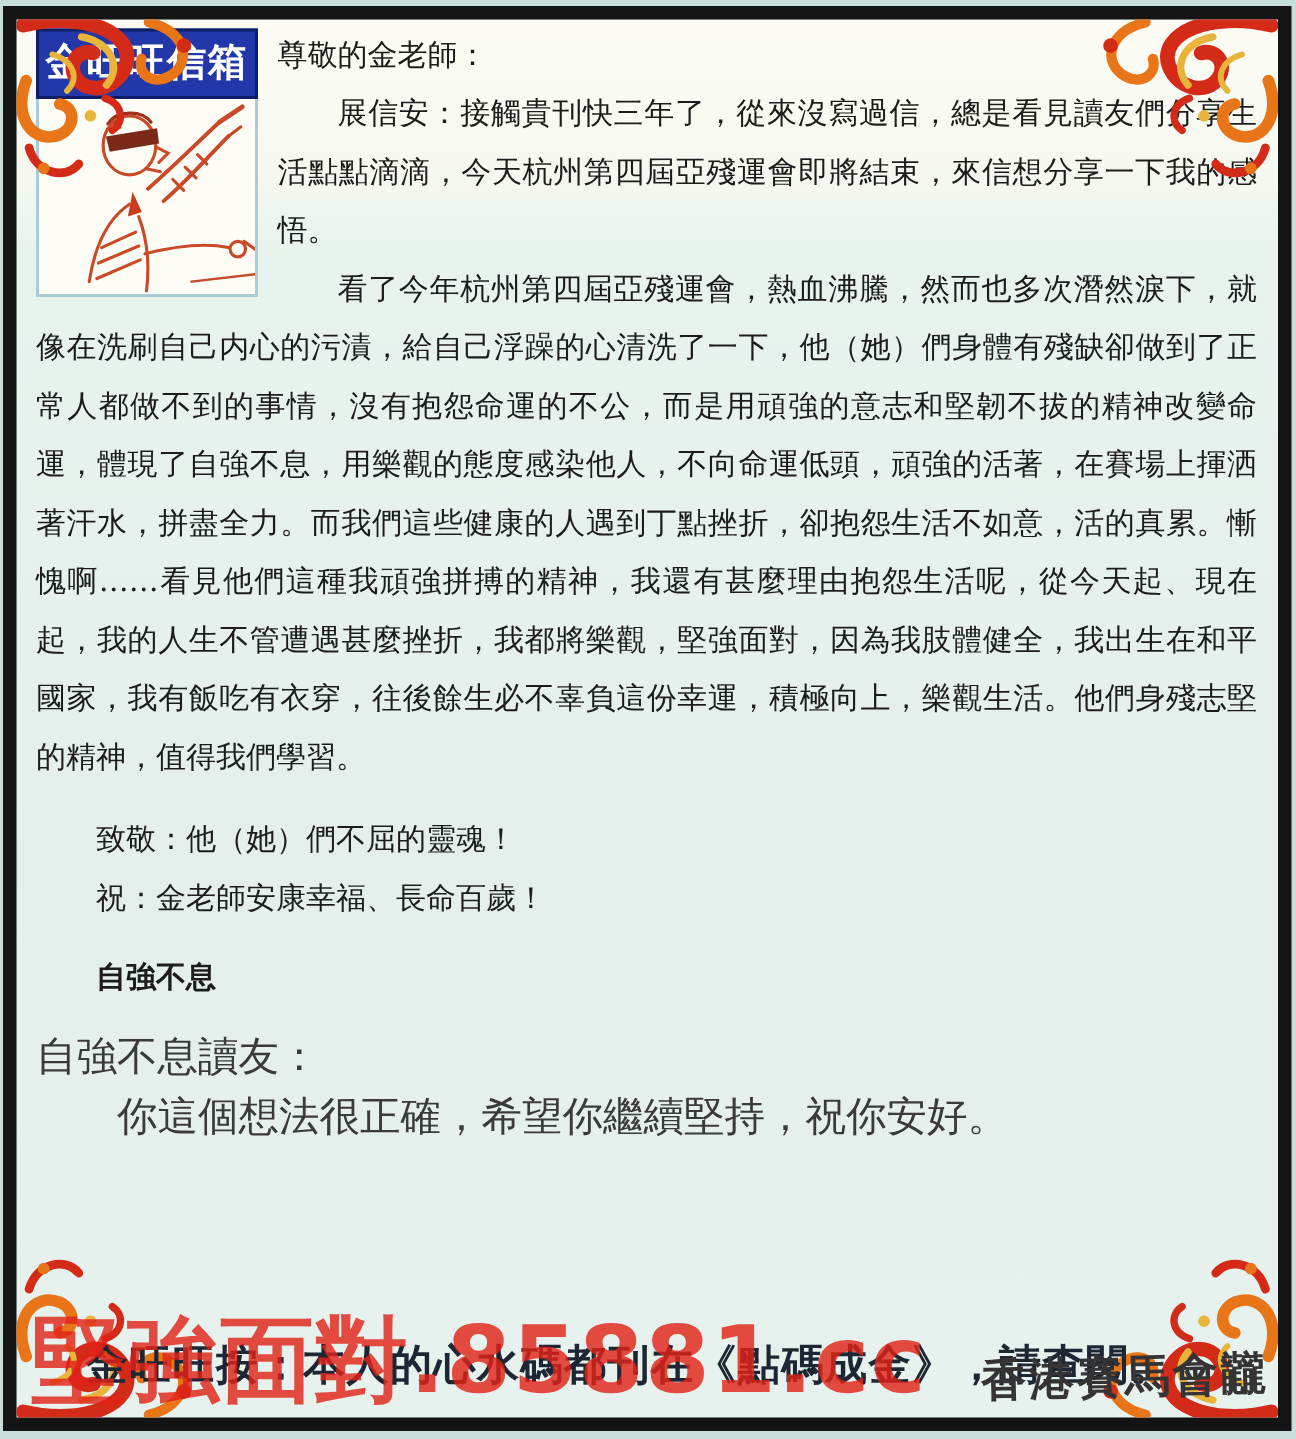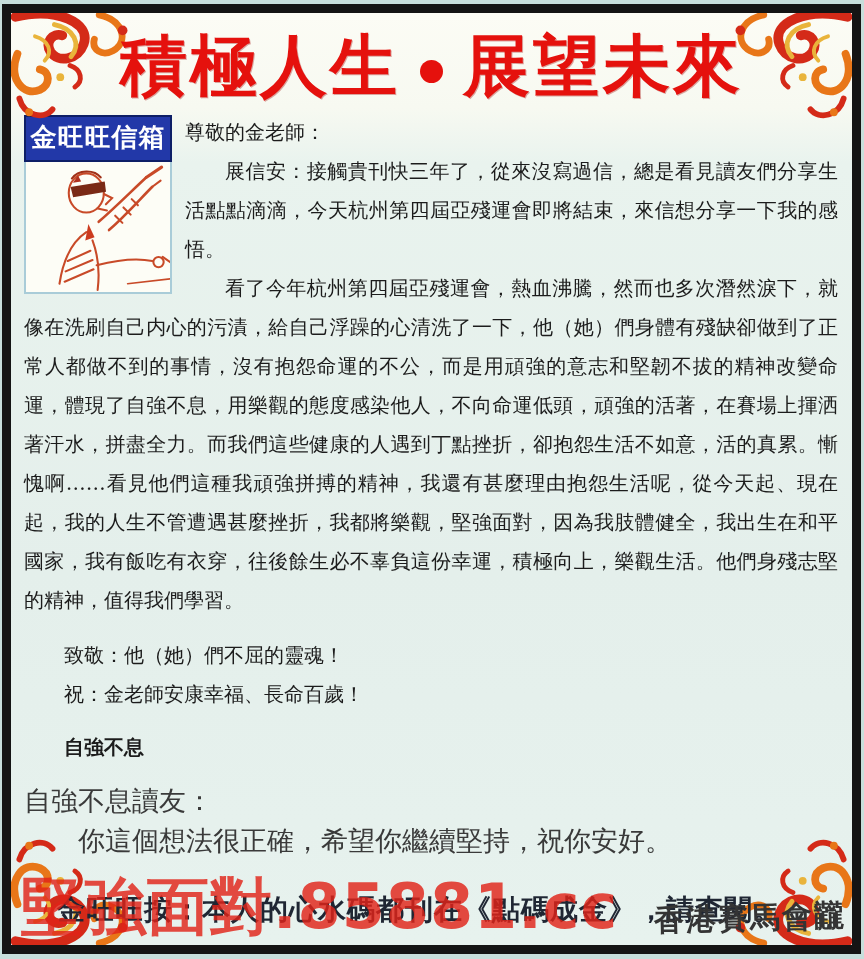--- a/index.html
+++ b/index.html
@@ -100,25 +100,20 @@
   <svg class="orn tr" viewBox="0 0 130 115">
       <use href="#ornG"></use>
     </svg>
   <svg class="orn bl" viewBox="0 0 130 115">
       <use href="#ornG"></use>
     </svg>
   <svg class="orn br" viewBox="0 0 130 115">
       <use href="#ornG"></use>
     </svg>
 
-  <div class="header">
-    <span class="title-part">積極人生</span>
-    <span class="title-dot"></span>
-    <span class="title-part">展望未來</span>
-  </div>
 
   <div class="content">
 
     <div class="mailbox">
       <div class="mailbox-label">金旺旺信箱</div>
       <div class="mailbox-art">
         <svg viewBox="0 0 160 126" width="166" height="130">
           <g fill="none" stroke="#c84a28" stroke-width="2" stroke-linecap="round">
             <ellipse cx="58" cy="30" rx="17" ry="19"></ellipse>
             <path d="M44,16 C50,7 66,7 72,15" stroke="#a03018"></path>

